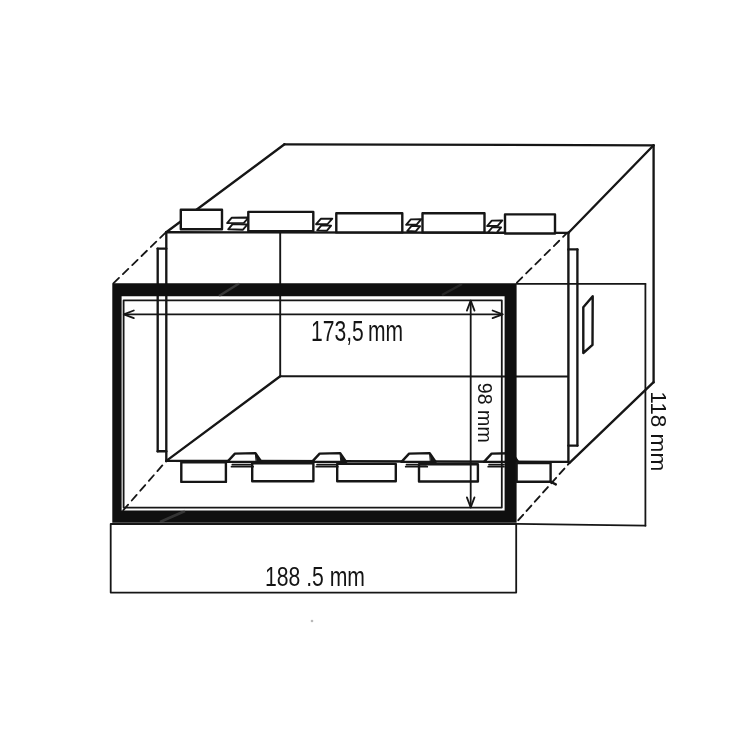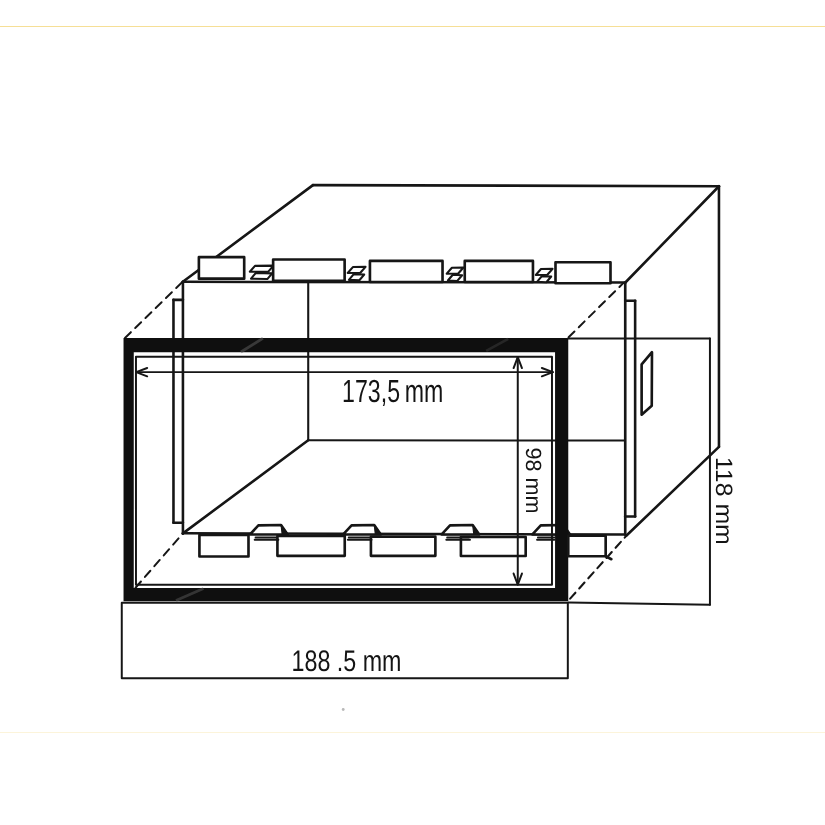--- a/index.html
+++ b/index.html
@@ -1,16 +1,16 @@
 <!DOCTYPE html>
 <html><head>
 <meta charset="utf-8">
 <style>
 html,body{margin:0;padding:0;background:#ffffff;}
-#page{width:750px;height:642px;position:relative;background:#eab308;font-family:"Liberation Sans", sans-serif;margin-top:24px;}
+#page{width:750px;height:642px;position:relative;background:#eab308;font-family:"Liberation Sans", sans-serif;}
 svg{display:block;}
 </style>
 </head>
 <body>
 
 <div id="page">
 <svg width="750" height="750" viewBox="0 0 750 750">
 
 <rect x="0" y="0" width="750" height="750" fill="#ffffff"></rect>
 

